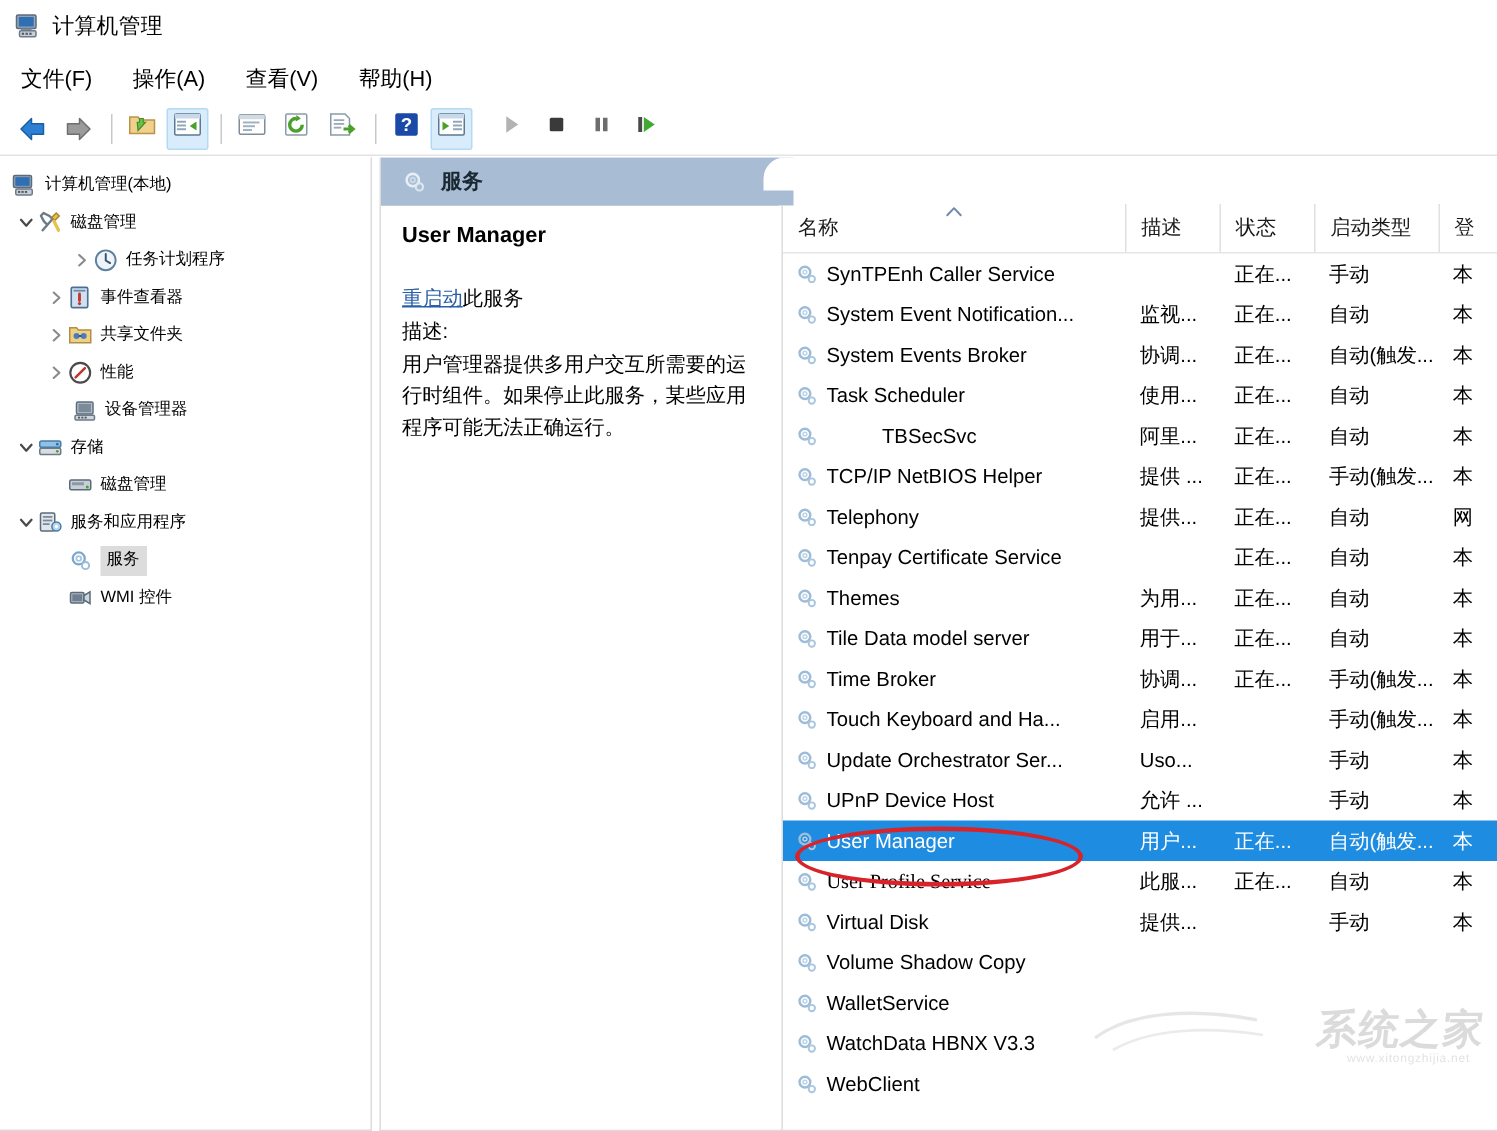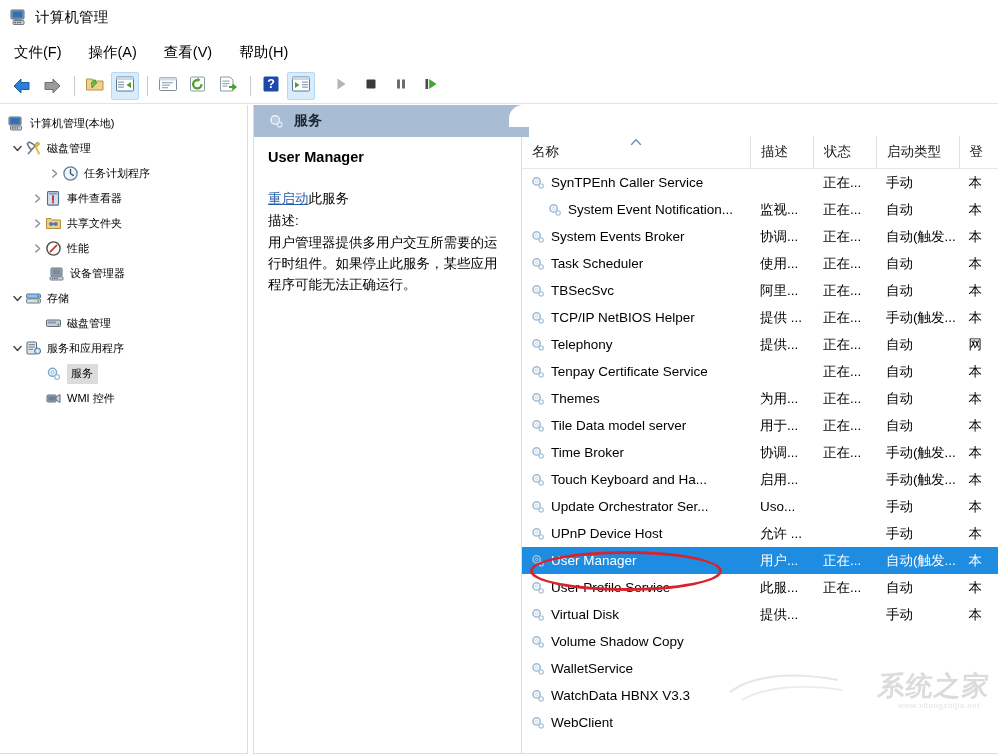--- a/index.html
+++ b/index.html
@@ -642,21 +642,21 @@
                   </svg>
                 </span>
                 <span>SynTPEnh Caller Service</span>
               </div>
               <div class="cell" style="width: 64px;"></div>
               <div class="cell" style="width: 64px;">正在...</div>
               <div class="cell" style="width: 84px;">手动</div>
               <div class="cell" style="width: 40px;">本</div>
             </div>
             <div class="row">
-              <div class="cell name" style="width: 232px; justify-content: center;">
+              <div class="cell name" style="width: 232px;">
                 <span class="svc-icon gear">
                   <svg width="16" height="16" viewBox="0 0 16 16">
                     <circle cx="6.6" cy="6.4" r="3.6" fill="none" stroke="#9dbcd8" stroke-width="1.6"></circle>
                     <circle cx="6.6" cy="6.4" r="1.3" fill="none" stroke="#bdd3e6" stroke-width="1"></circle>
                     <circle cx="11.2" cy="11" r="2.1" fill="none" stroke="#a9c6de" stroke-width="1.3"></circle>
                   </svg>
                 </span>
                 <span>System Event Notification...</span>
               </div>
               <div class="cell" style="width: 64px;">监视...</div>
@@ -690,21 +690,21 @@
                   </svg>
                 </span>
                 <span>Task Scheduler</span>
               </div>
               <div class="cell" style="width: 64px;">使用...</div>
               <div class="cell" style="width: 64px;">正在...</div>
               <div class="cell" style="width: 84px;">自动</div>
               <div class="cell" style="width: 40px;">本</div>
             </div>
             <div class="row">
-              <div class="cell name" style="width: 232px;">
+              <div class="cell name" style="width: 232px; gap: 37px;">
                 <span class="svc-icon gear">
                   <svg width="16" height="16" viewBox="0 0 16 16">
                     <circle cx="6.6" cy="6.4" r="3.6" fill="none" stroke="#9dbcd8" stroke-width="1.6"></circle>
                     <circle cx="6.6" cy="6.4" r="1.3" fill="none" stroke="#bdd3e6" stroke-width="1"></circle>
                     <circle cx="11.2" cy="11" r="2.1" fill="none" stroke="#a9c6de" stroke-width="1.3"></circle>
                   </svg>
                 </span>
                 <span>TBSecSvc</span>
               </div>
               <div class="cell" style="width: 64px;">阿里...</div>
@@ -866,21 +866,21 @@
                   </svg>
                 </span>
                 <span>User Manager</span>
               </div>
               <div class="cell" style="width: 64px;">用户...</div>
               <div class="cell" style="width: 64px;">正在...</div>
               <div class="cell" style="width: 84px;">自动(触发...</div>
               <div class="cell" style="width: 40px;">本</div>
             </div>
             <div class="row">
-              <div class="cell name" style="width: 232px;">
+              <div class="cell name" style="width: 232px; font-family: Liberation Serif, serif;">
                 <span class="svc-icon gear">
                   <svg width="16" height="16" viewBox="0 0 16 16">
                     <circle cx="6.6" cy="6.4" r="3.6" fill="none" stroke="#9dbcd8" stroke-width="1.6"></circle>
                     <circle cx="6.6" cy="6.4" r="1.3" fill="none" stroke="#bdd3e6" stroke-width="1"></circle>
                     <circle cx="11.2" cy="11" r="2.1" fill="none" stroke="#a9c6de" stroke-width="1.3"></circle>
                   </svg>
                 </span>
                 <span>User Profile Service</span>
               </div>
               <div class="cell" style="width: 64px;">此服...</div>

